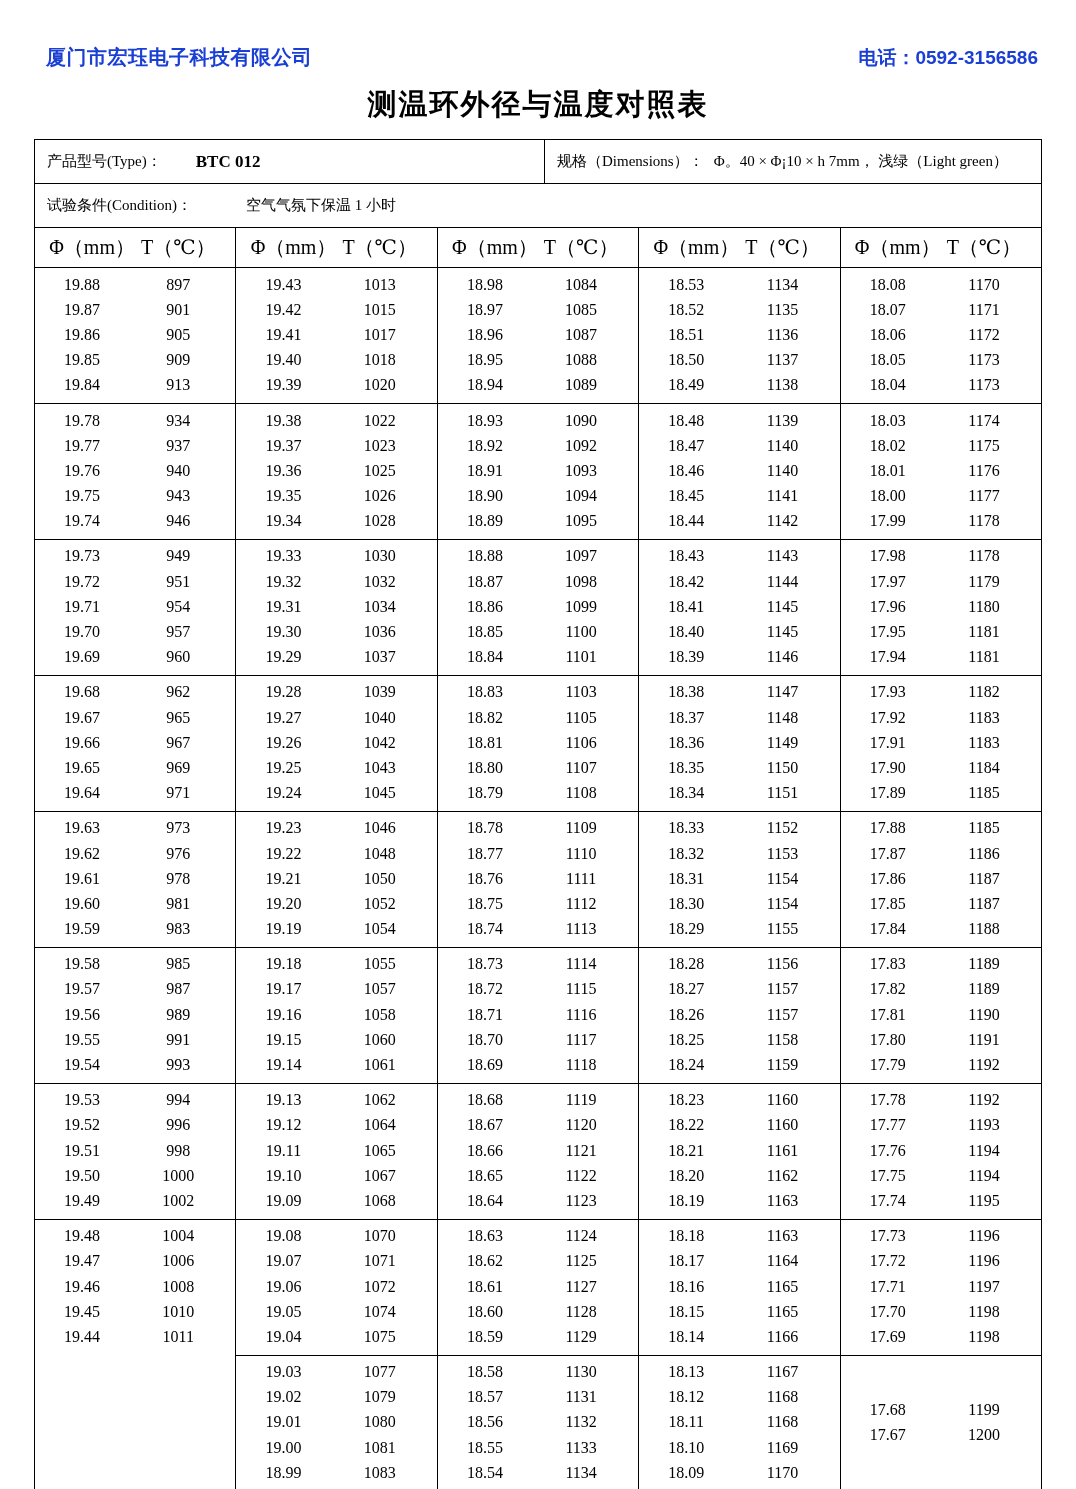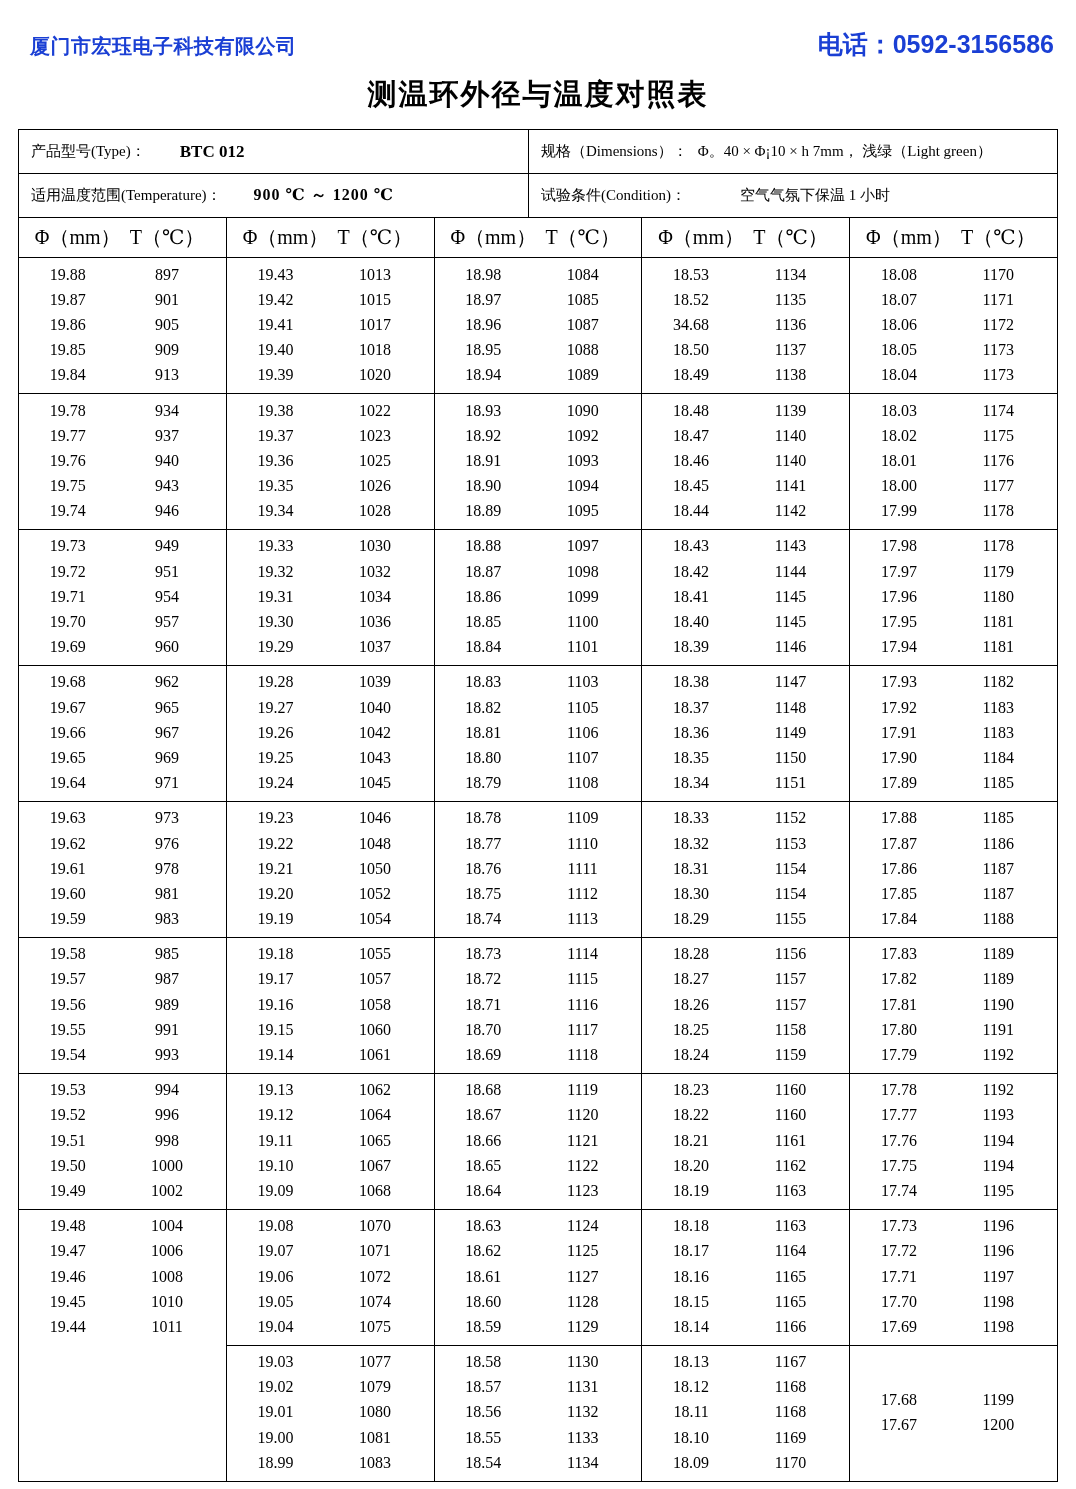--- a/index.html
+++ b/index.html
@@ -10,40 +10,40 @@
   body {
     width: 1076px;
     height: 1489px;
     font-family: "Liberation Serif", "DejaVu Serif", serif;
     color: #000000;
     position: relative;
   }
   .page {
     width: 1076px;
     height: 1489px;
-    padding: 0;
+    padding: 16px;
     position: relative;
   }
   
   .topbar {
     display: flex;
     justify-content: space-between;
     align-items: baseline;
     padding: 28px 22px 0 30px;
   }
   .company {
     color: #1a3fd4;
     font-size: 20px;
     font-weight: 600;
     letter-spacing: .5px;
     font-family: "Liberation Sans", "DejaVu Sans", sans-serif;
   }
   .phone {
     color: #1a3fd4;
-    font-size: 25px;
+    font-size: 19px;
     font-weight: 600;
     font-family: "Liberation Sans", "DejaVu Sans", sans-serif;
     text-align: right;
   }
   .doc-title {
     text-align: center;
     font-size: 29px;
     font-weight: 700;
     letter-spacing: 2px;
     margin: 14px 0 14px 0;
@@ -150,24 +150,20 @@
         <span class="lbl">产品型号(Type)：</span>
         <span class="val">BTC 012</span>
       </div>
       <div class="infocell right">
         <span class="lbl">规格（Dimensions）：</span>
         <span class="val small">Φ。40 × Φ¡10 × h 7mm， 浅绿（Light green）</span>
       </div>
     </div>
 
     <div class="inforow">
-      <div class="infocell left">
-        <span class="lbl">适用温度范围(Temperature)：</span>
-        <span class="val temp">900 ℃ ～ 1200 ℃</span>
-      </div>
       <div class="infocell right">
         <span class="lbl">试验条件(Condition)：</span>
         <span class="val cond">空气气氛下保温 1 小时</span>
       </div>
     </div>
 
     <div class="colhead" id="colhead">
         <div class="hcell">
           <span class="h1">Φ（mm）</span>
           <span class="h2">T（℃）</span>
@@ -773,21 +769,21 @@
           <div class="group">
             <div class="drow">
               <span class="phi">18.53</span>
               <span class="tmp">1134</span>
             </div>
             <div class="drow">
               <span class="phi">18.52</span>
               <span class="tmp">1135</span>
             </div>
             <div class="drow">
-              <span class="phi">34.68</span>
+              <span class="phi">18.51</span>
               <span class="tmp">1136</span>
             </div>
             <div class="drow">
               <span class="phi">18.50</span>
               <span class="tmp">1137</span>
             </div>
             <div class="drow">
               <span class="phi">18.49</span>
               <span class="tmp">1138</span>
             </div>

